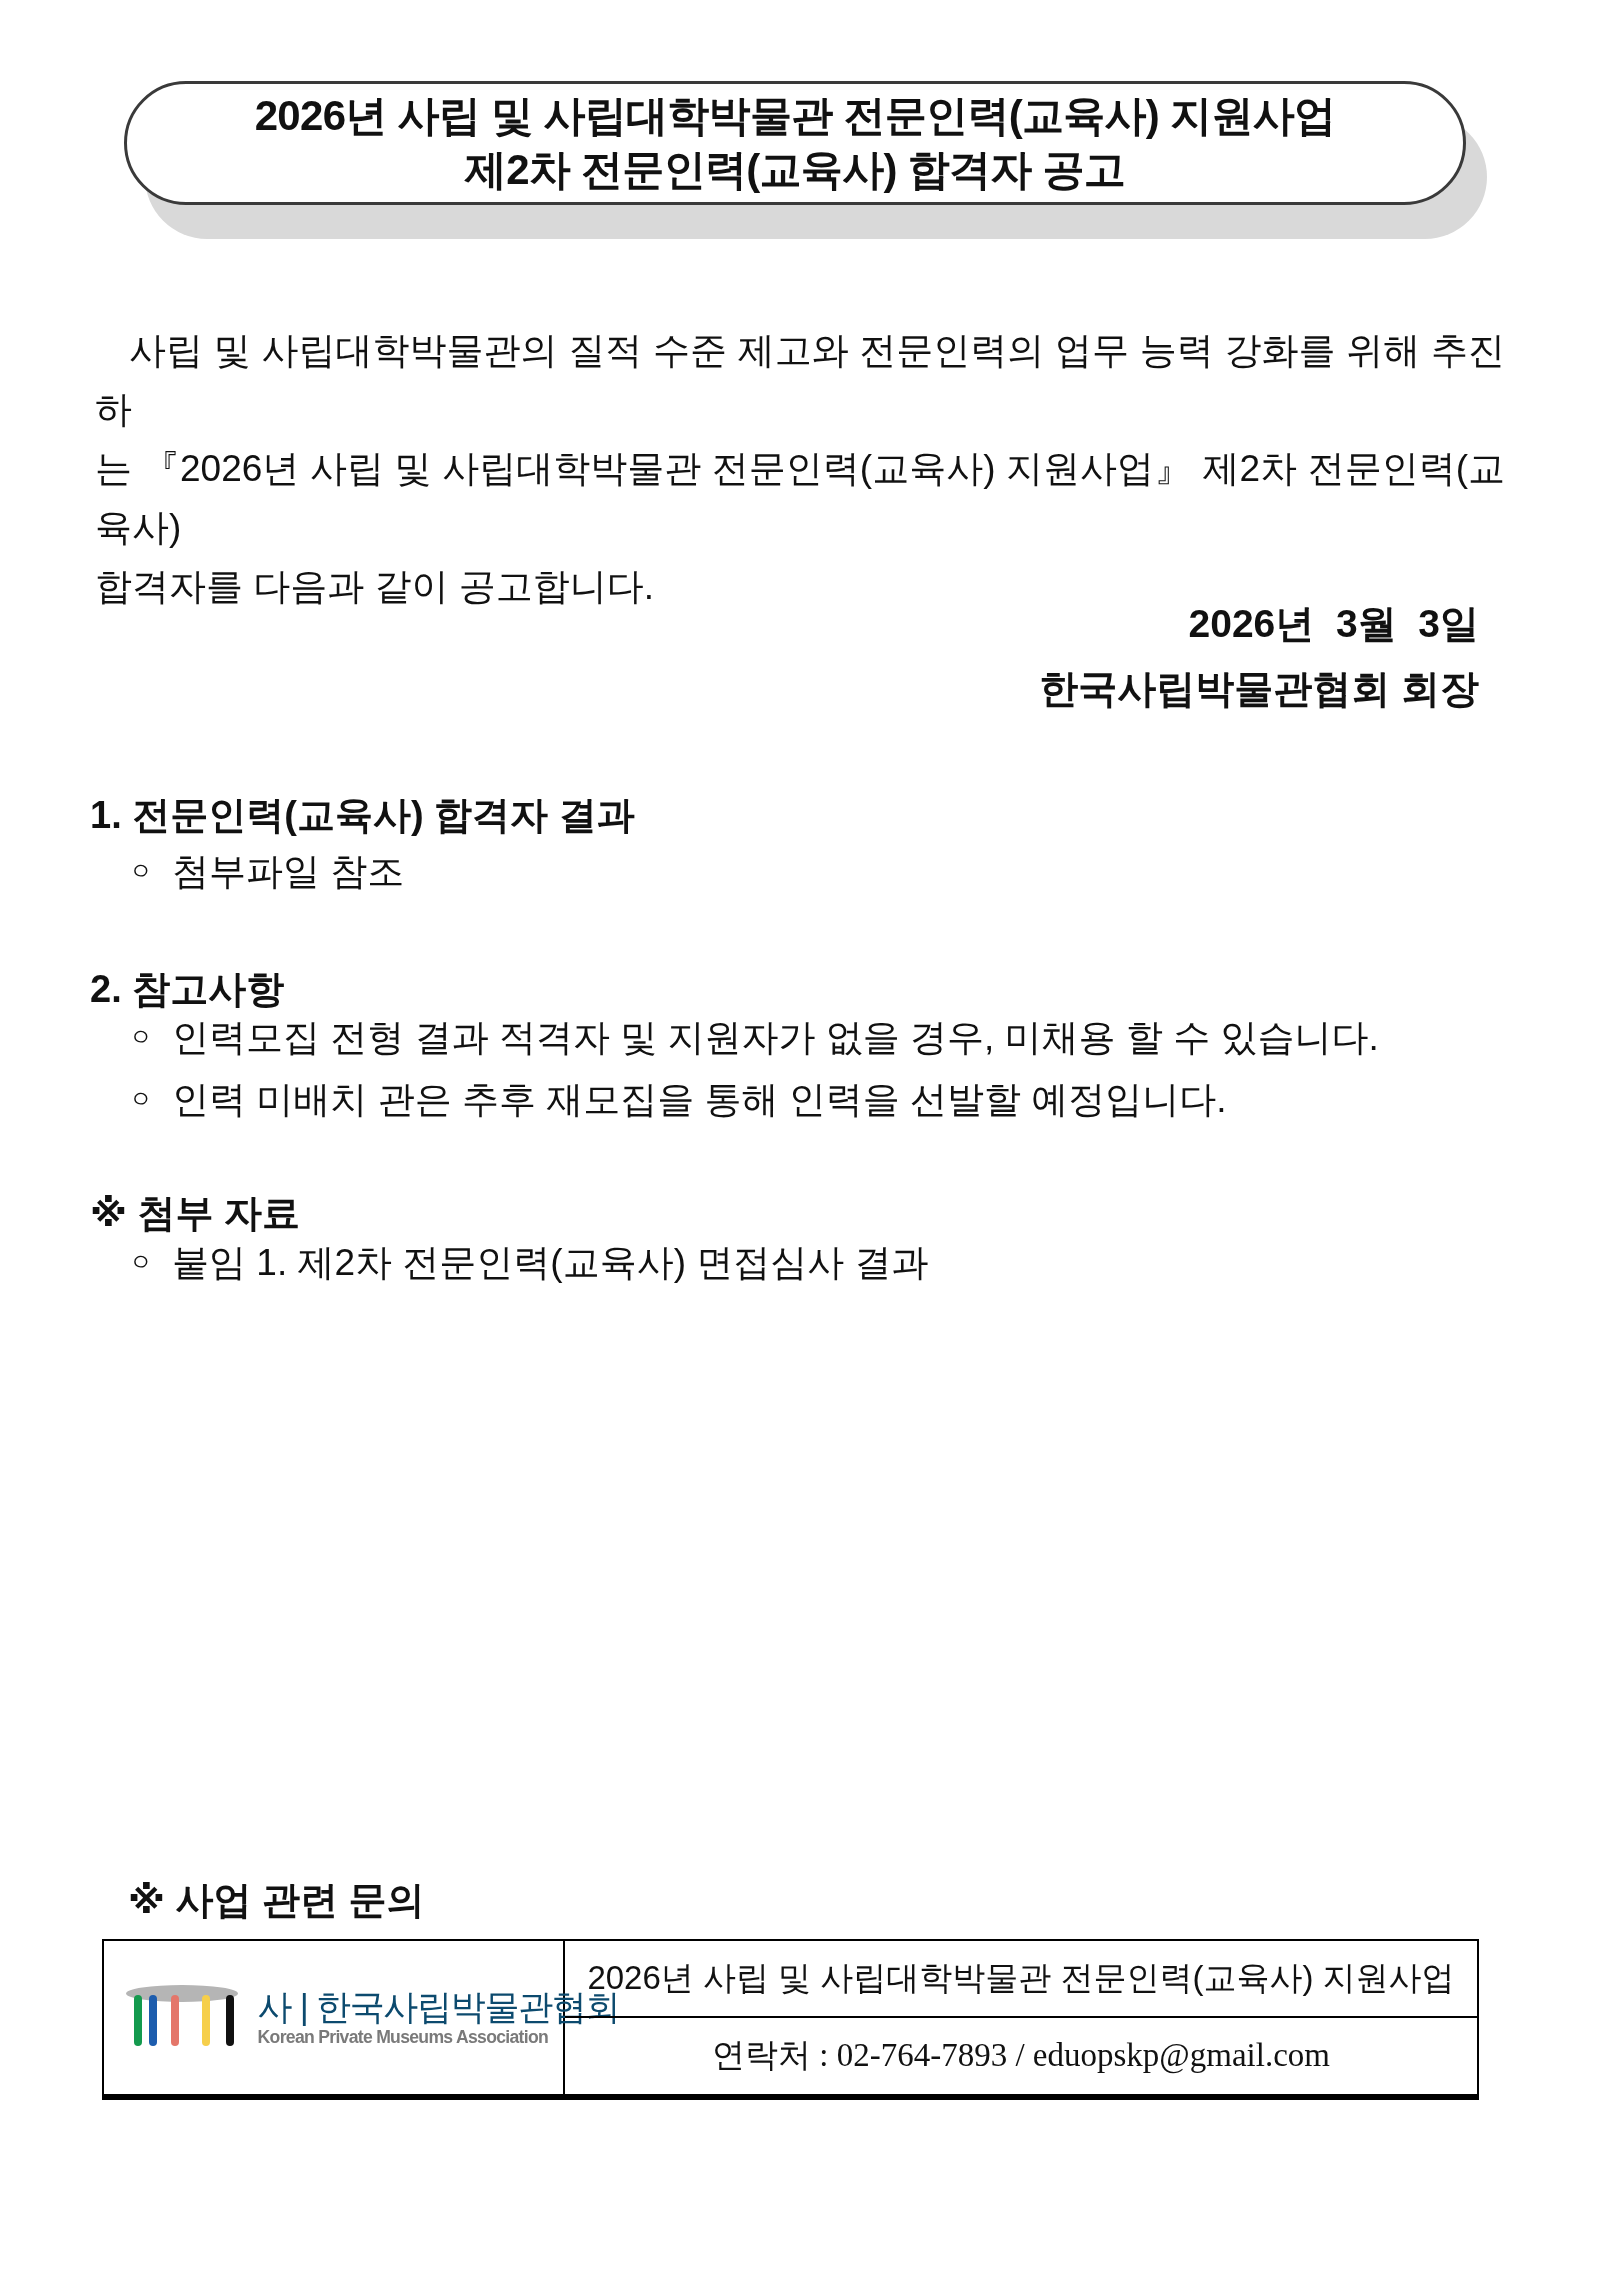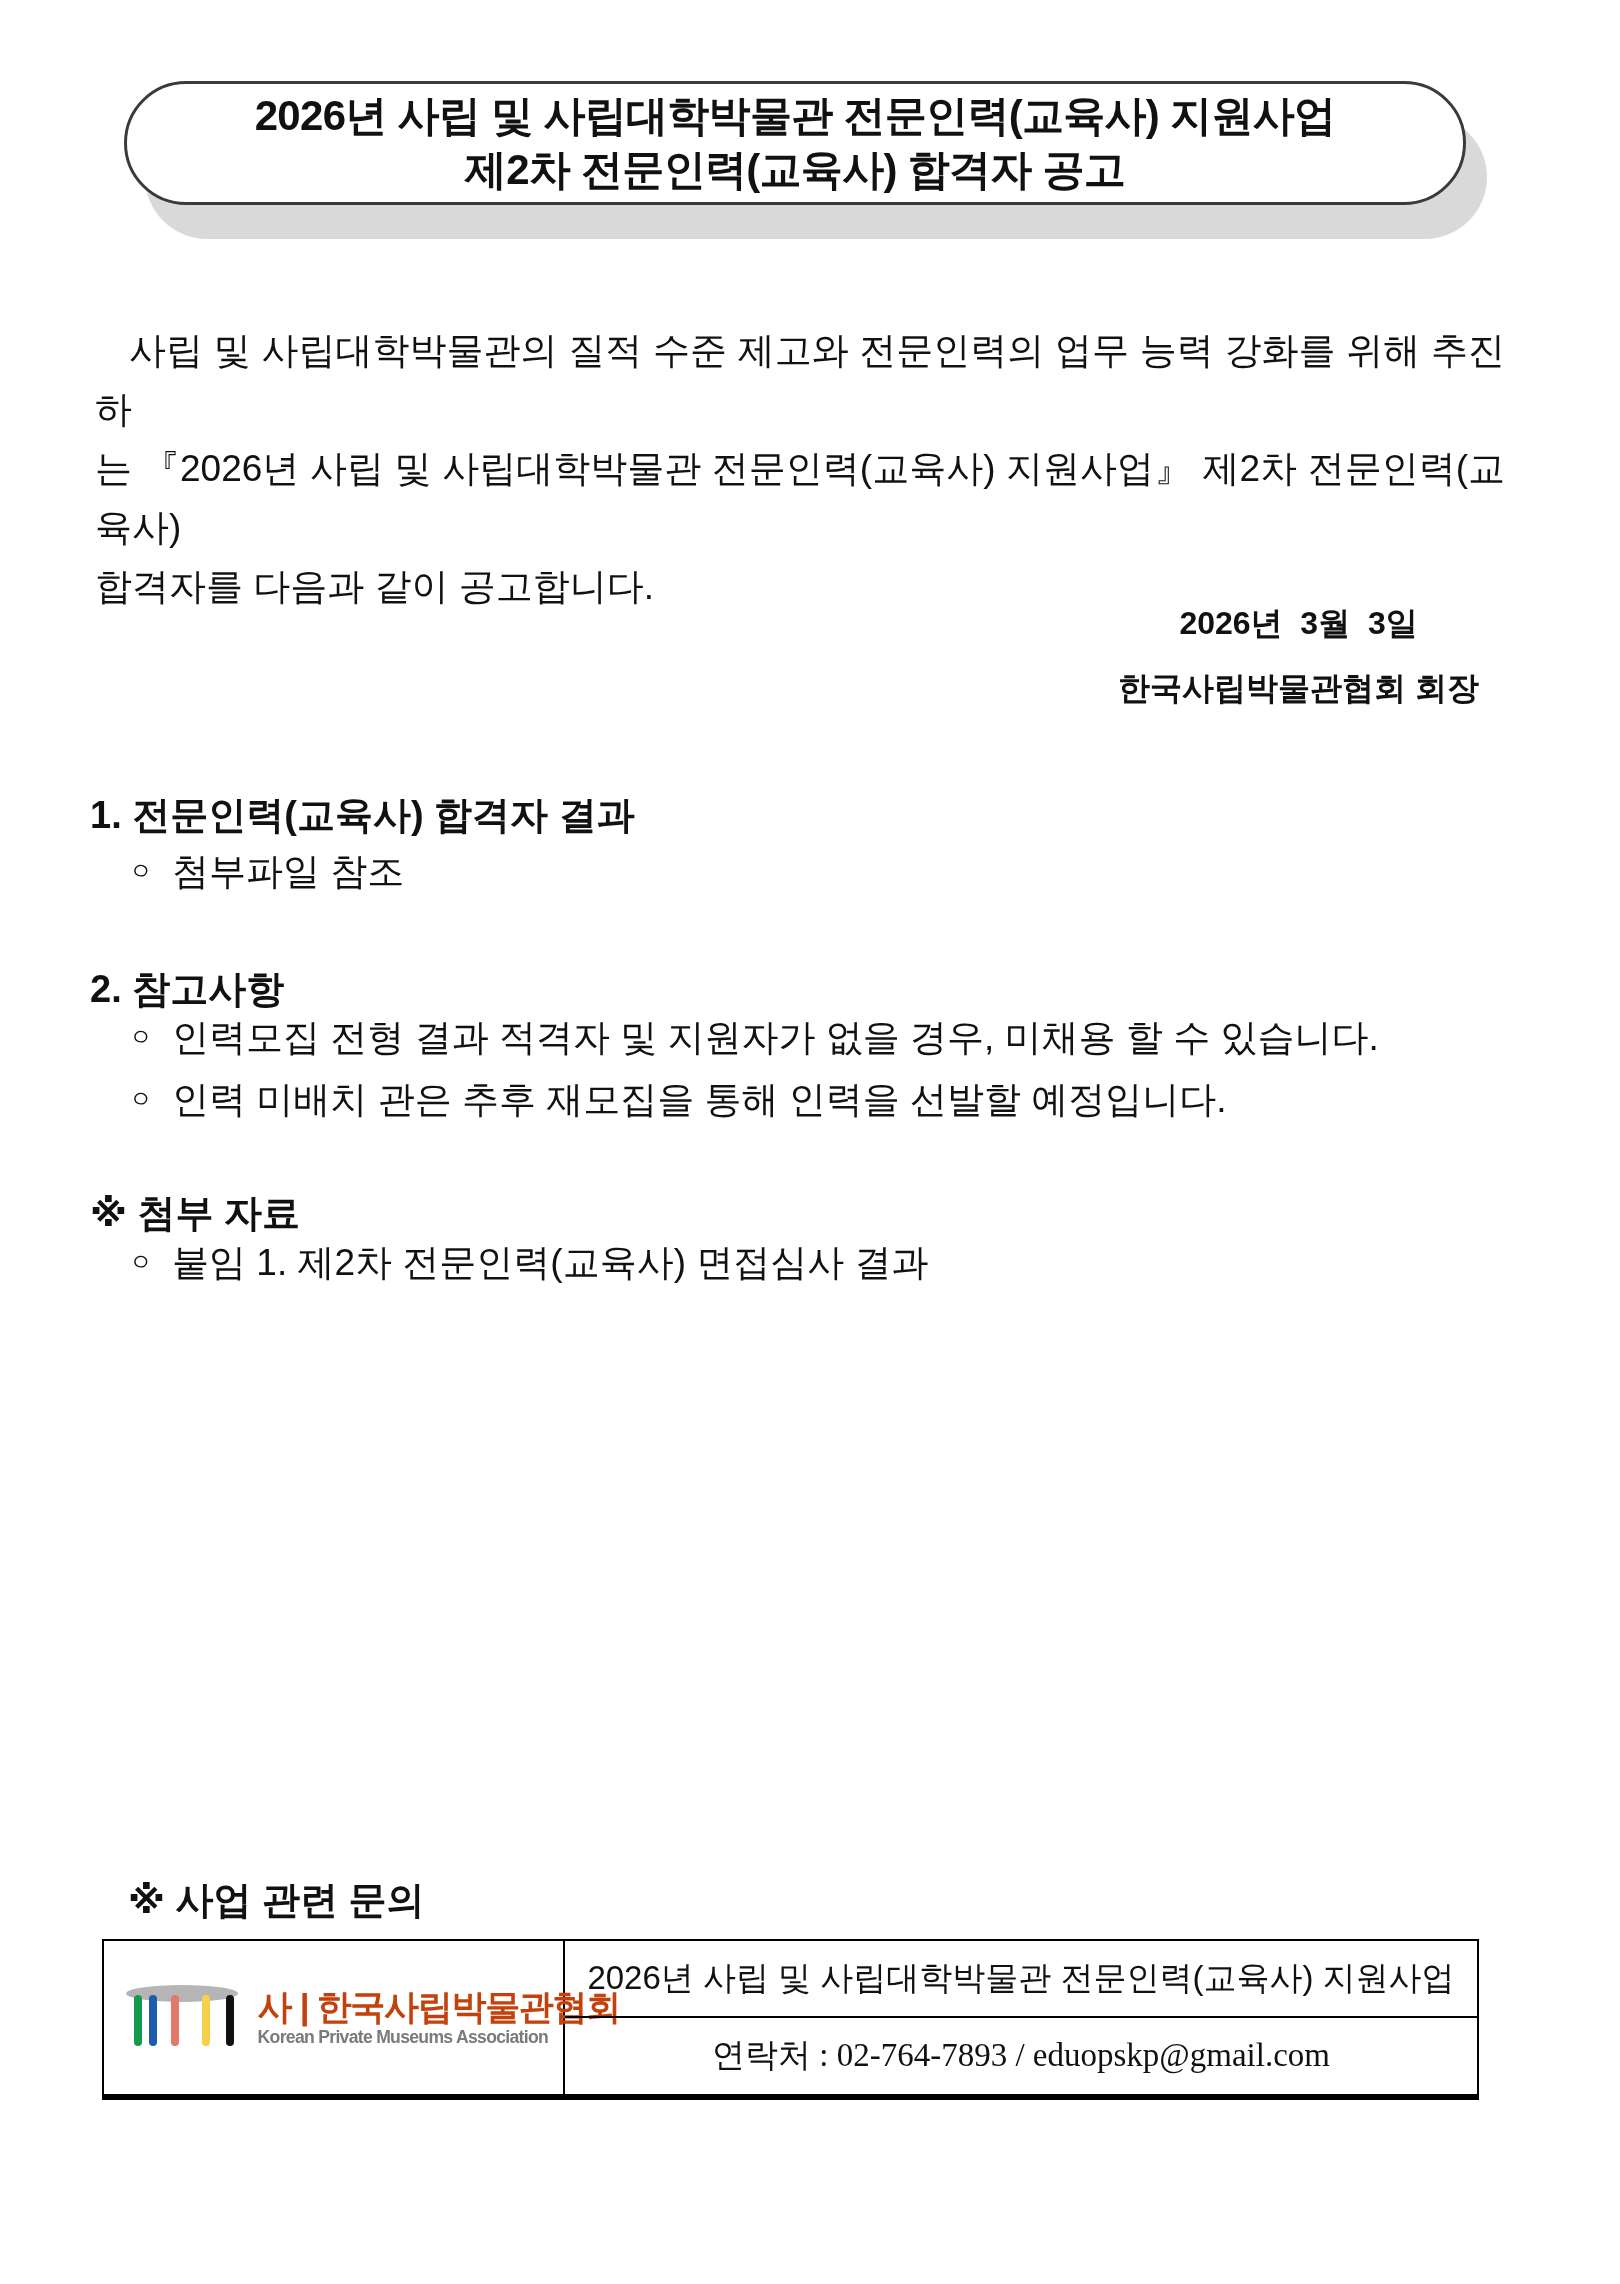--- a/index.html
+++ b/index.html
@@ -29,21 +29,21 @@
   
   .intro{
     position:absolute;left:95px;top:321px;width:1410px;
     font-size:37px;line-height:59px;
   }
   .intro .just{text-align:justify;text-align-last:justify;}
   .intro .indent{text-indent:34px;}
   
   .date-block{
     position:absolute;top:591px;right:149px;
-    text-align:center;font-size:32px;font-weight:700;line-height:65px;
+    text-align:right;font-size:39px;font-weight:700;line-height:65px;
   }
   .pre{white-space:pre;}
   
   .sec-heading{
     position:absolute;left:90px;
     font-size:38px;font-weight:700;line-height:63px;white-space:nowrap;
   }
   .bullet-row{
     position:absolute;left:129px;height:63px;
     display:flex;align-items:center;white-space:nowrap;
@@ -88,21 +88,21 @@
     background:#b5b5b5;border-radius:50%;
   }
   .logo-bar{position:absolute;top:10.4px;width:7.8px;height:51px;border-radius:3.9px;}
   .bar-1{left:7.8px;}
   .bar-2{left:23px;}
   .bar-3{left:45px;}
   .bar-4{left:76px;}
   .bar-5{left:100px;}
   .logo-text{margin-left:19.6px;display:flex;flex-direction:column;justify-content:center;}
   .logo-kr{
-    font-size:35px;font-weight:700;color:#c2410c;letter-spacing:-1.3px;line-height:39px;
+    font-size:35px;font-weight:400;color:#0c4a6e;letter-spacing:-1.3px;line-height:39px;
     white-space:nowrap;
   }
   .logo-en{
     font-size:17.6px;font-weight:700;color:#7a7a7a;letter-spacing:-0.7px;line-height:22px;
     white-space:nowrap;
   }
 </style>
 </head>
 <body>
 

